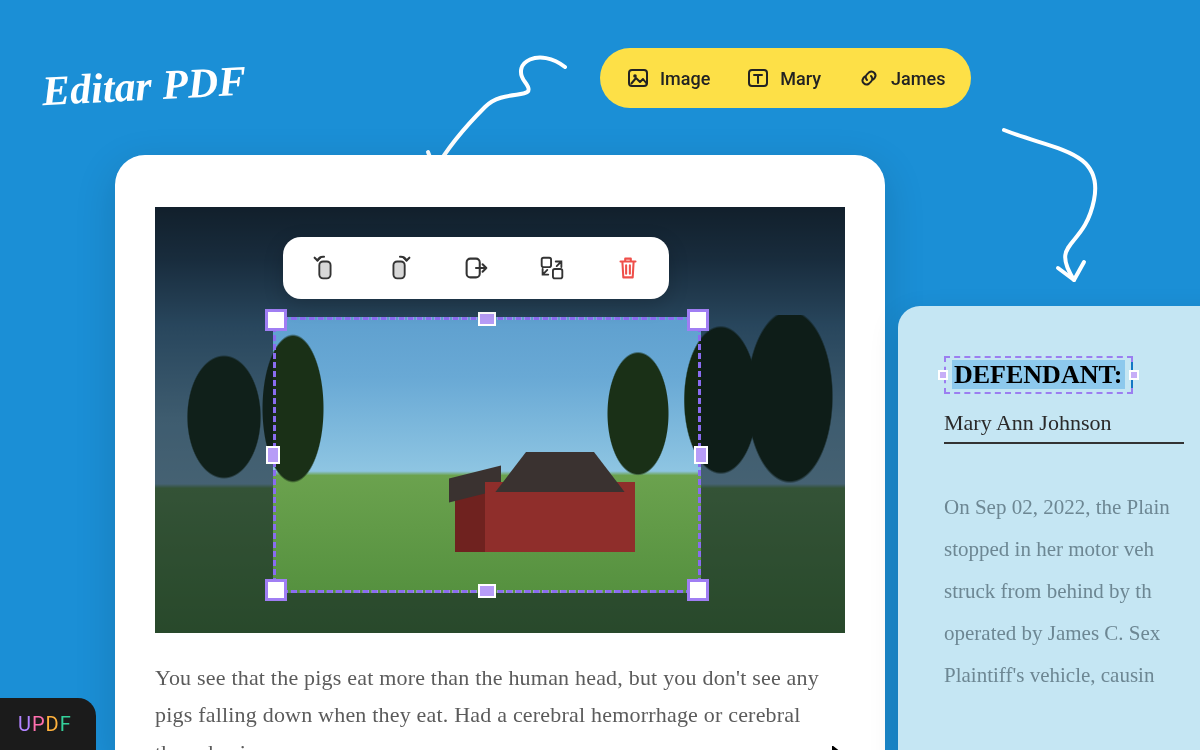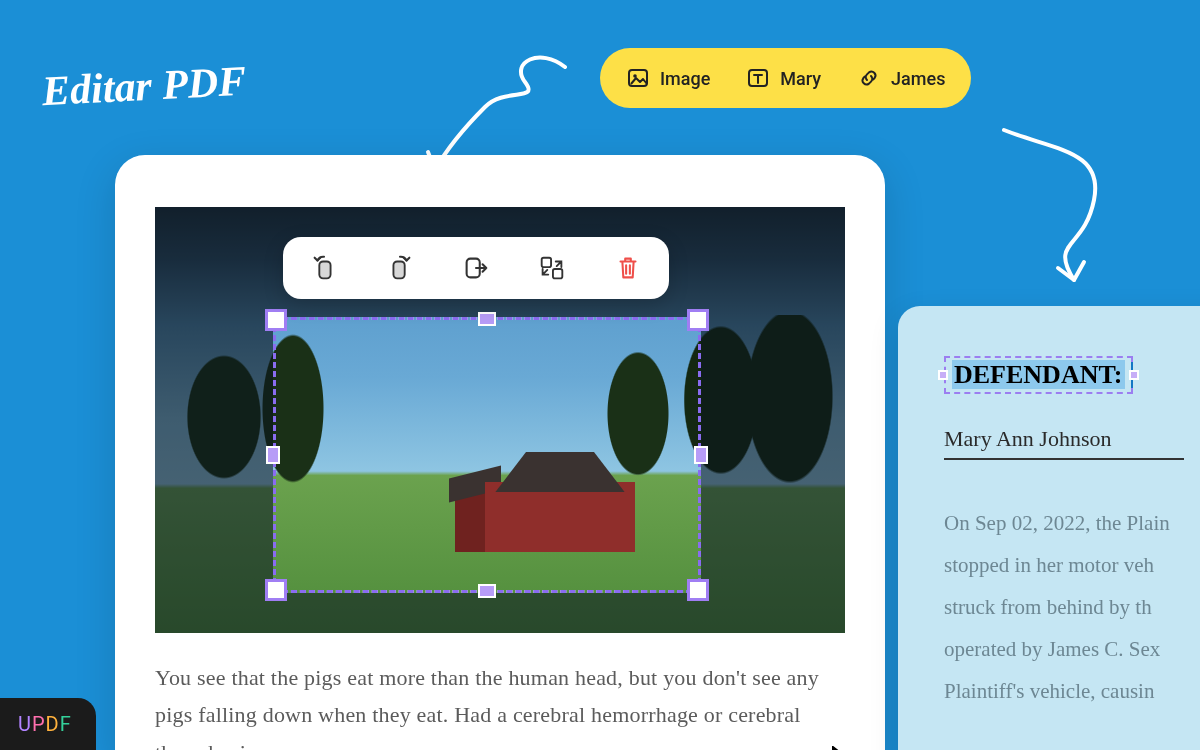--- a/index.html
+++ b/index.html
@@ -157,21 +157,21 @@
   .defendant-sel .caret {
     position:absolute; right:-2px; top:4px; bottom:4px; width:2px; background:#1277c4;
   }
   .defendant-sel .hh {
     position:absolute; width:10px; height:10px; background:#c7aef7; border:2px solid #fff;
   }
   .defendant-sel .hh.l{left:-8px;top:50%;transform:translateY(-50%)}
   .defendant-sel .hh.r{right:-8px;top:50%;transform:translateY(-50%)}
 
   .right-doc .name {
-    margin-top:32px; font-family: Georgia, serif;
+    margin-top:16px; font-family: Georgia, serif;
     font-size:22px; color:#2a2a2a;
     border-bottom:2px solid #333; display:inline-block; padding-bottom:6px;
     width: 240px;
   }
   .right-doc .para {
     margin-top:42px; font-family: Georgia, serif;
     font-size:21px; line-height:2.0; color:#6d8793;
     white-space: pre-line;
   }
 

